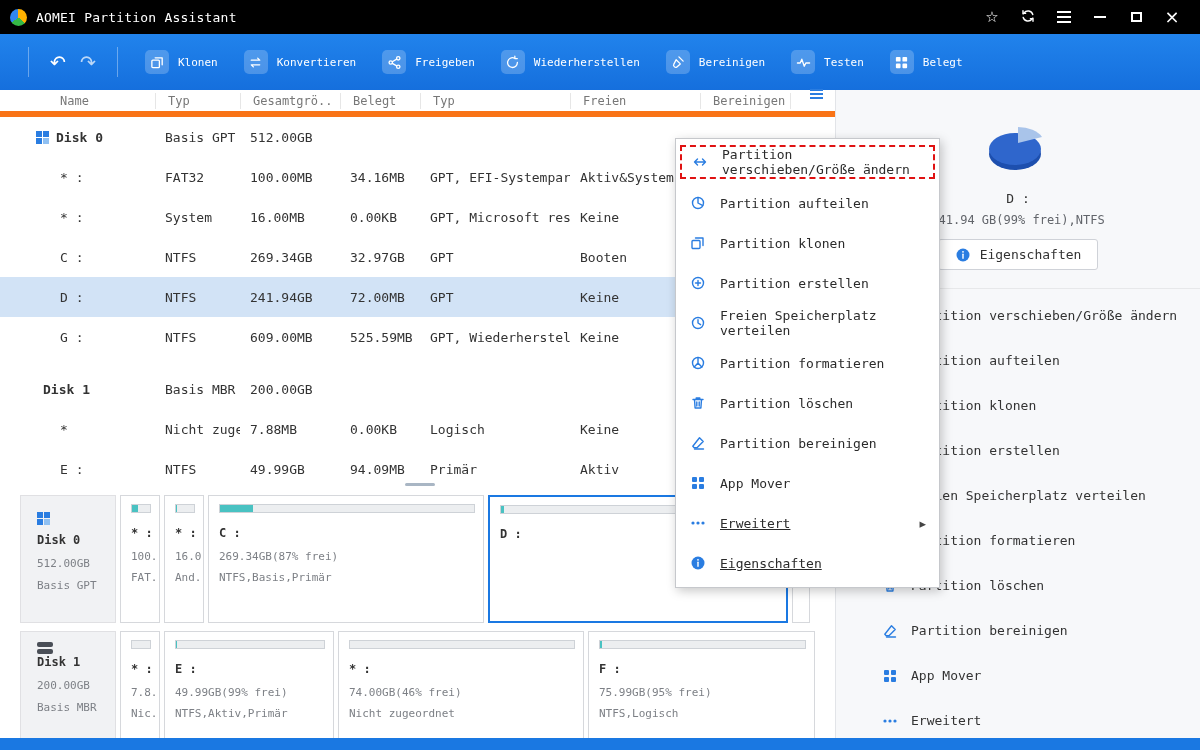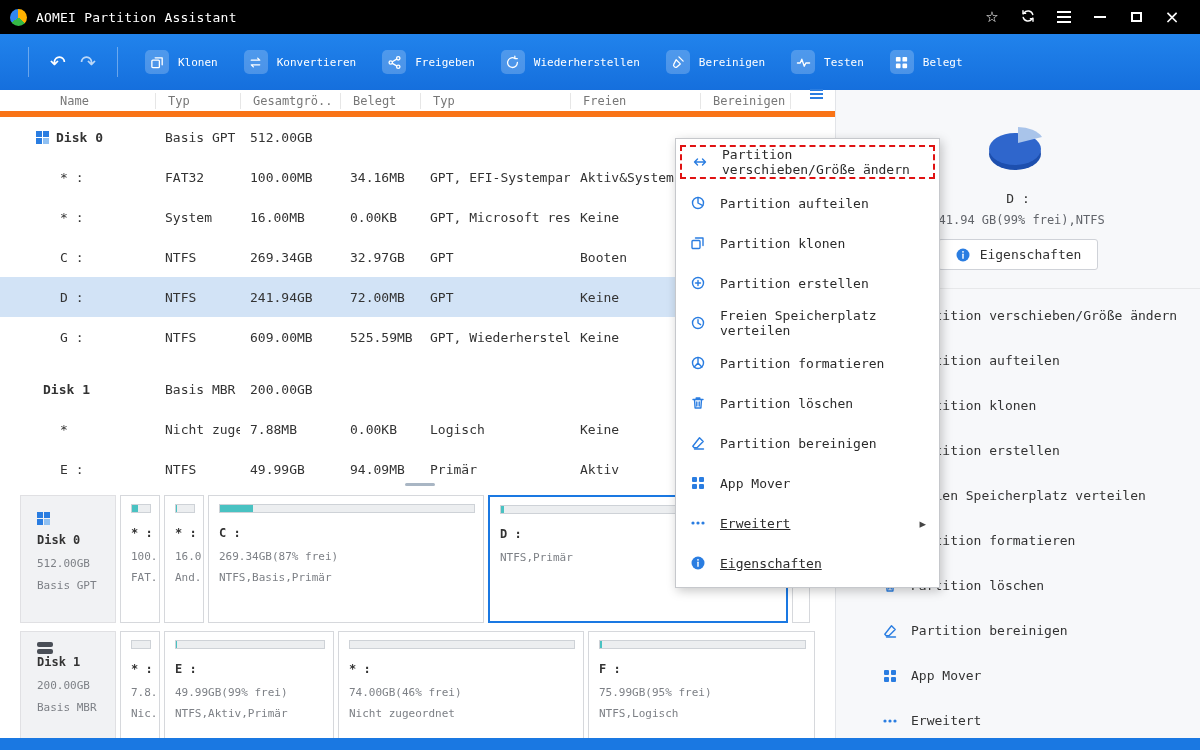--- a/index.html
+++ b/index.html
@@ -363,21 +363,20 @@
             </div>
           <div class="dm-label">C :</div>
           <div class="dm-sub">269.34GB(87% frei)</div>
           <div class="dm-sub">NTFS,Basis,Primär</div>
         </div>
         <div class="dm-part selected" style="width:300px">
           <div class="dm-bar">
               <div class="dm-fill" style="width: 1%;"></div>
             </div>
           <div class="dm-label">D :</div>
-          <div class="dm-sub">NTFS,Primär</div>
         </div>
         <div class="dm-part" style="width:18px;padding-left:5px">
           <div class="dm-bar"></div>
           <div class="dm-label">&nbsp;</div>
           <div class="dm-sub">&nbsp;</div>
           <div class="dm-sub">N.</div>
         </div>
       </div>
       <div class="dm-row">
         <div class="dm-info">

